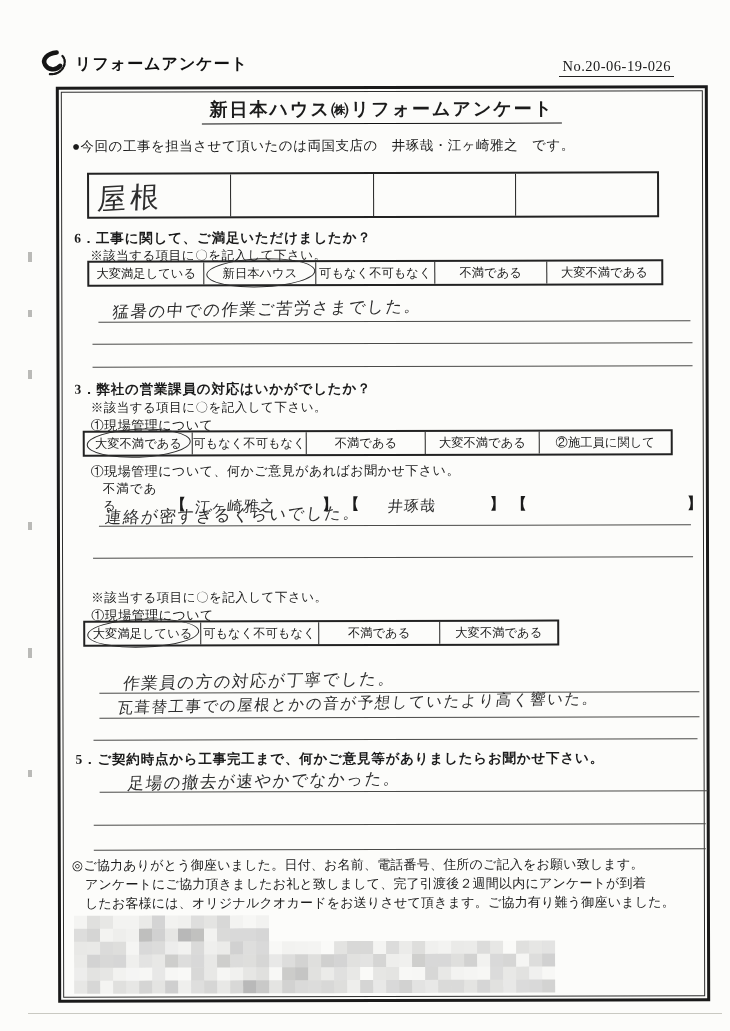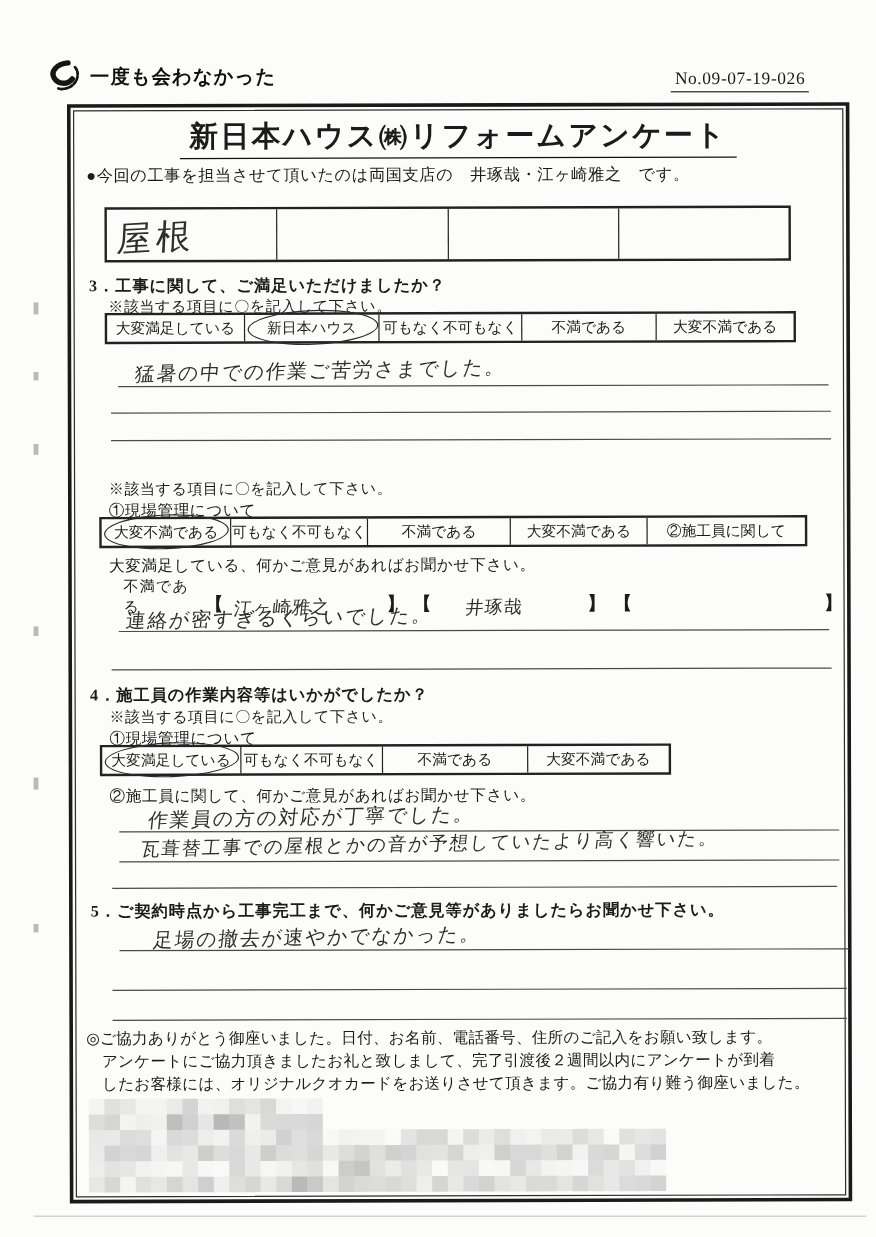--- a/index.html
+++ b/index.html
@@ -24,21 +24,21 @@
   .frame{
     position:absolute;left:57px;top:86px;width:652px;height:916px;
     border:3px solid #1a1a1a;box-sizing:border-box;
     transform:rotate(-0.15deg);background:transparent;
   }
   .frame-inner{position:absolute;inset:2px;border:1px solid #2d2d2d;}
   
   .abs{position:absolute;}
   .title-row{left:0;right:0;top:5px;text-align:center;}
   .title{
-    display:inline-block;font-size:24px;font-weight:bold;letter-spacing:2px;
+    display:inline-block;font-size:18px;font-weight:bold;letter-spacing:2px;
     border-bottom:1.6px solid #111;padding:0 8px 2px;
   }
   .intro{left:10px;top:45px;font-size:13.5px;letter-spacing:.5px;}
   .small-note{font-size:12.5px;letter-spacing:.5px;}
   .q-head{font-size:13.5px;font-weight:600;letter-spacing:.8px;}
   .sub-head{font-size:13px;letter-spacing:.5px;}
   
   .work-table{
     left:25px;top:80px;width:572px;height:46px;
     display:flex;border:2px solid #222;box-sizing:border-box;background:transparent;
@@ -95,68 +95,69 @@
 
 <div>
 
   <div class="brand">
     <span class="logo">
       <svg width="32" height="28" viewBox="0 0 36 30">
         <path d="M21 2 C10 3 4.5 10 8 16 C11.5 22 20 23 25 17" fill="none" stroke="#151515" stroke-width="5" stroke-linecap="round"></path>
         <path d="M27.5 6 C31.5 10 31 18 25 23 C21 26.2 15.5 27.2 12 26" fill="none" stroke="#151515" stroke-width="2.6" stroke-dasharray="3 1.7" stroke-linecap="round"></path>
       </svg>
     </span>
-    <span class="name">一度も会わなかった</span>
+    <span class="name">リフォームアンケート</span>
   </div>
-  <div class="doc-no">No.09-07-19-026</div>
+  <div class="doc-no">No.20-06-19-026</div>
 
   <div class="frame">
     <div class="frame-inner">
 
       <div class="abs title-row">
         <span class="title">新日本ハウス㈱リフォームアンケート</span>
       </div>
 
       <div class="abs intro">●今回の工事を担当させて頂いたのは両国支店の　井琢哉・江ヶ崎雅之　です。</div>
 
       <div class="abs work-table">
         <div class="wcell">
           <span class="hand hand-roof">屋根</span>
         </div>
         <div class="wcell"></div>
         <div class="wcell"></div>
         <div class="wcell"></div>
       </div>
 
-      <div class="abs q-head" style="left:12px;top:137px;">3．工事に関して、ご満足いただけましたか？</div>
+      <div class="abs q-head" style="left:12px;top:137px;">6．工事に関して、ご満足いただけましたか？</div>
       <div class="abs small-note" style="left:28px;top:155px;">※該当する項目に〇を記入して下さい。</div>
       <div class="abs opts" style="left:25px;top:168px;width:576px;">
         <div class="opt" style="flex:1.02;">大変満足している</div>
         <div class="opt circled" style="flex:1;">新日本ハウス</div>
         <div class="opt" style="flex:1.05;">可もなく不可もなく</div>
         <div class="opt" style="flex:1;">不満である</div>
         <div class="opt" style="flex:1.02;">大変不満である</div>
       </div>
 
       <div class="abs ans-line" style="left:36px;top:206px;width:592px;height:24px;">
         <span class="hand" style="margin-left:14px;">猛暑の中での作業ご苦労さまでした。</span>
       </div>
       <div class="abs ans-line" style="left:30px;top:230px;width:600px;height:22px;"></div>
       <div class="abs ans-line" style="left:30px;top:252px;width:600px;height:23px;"></div>
 
+      <div class="abs q-head" style="left:12px;top:288px;">3．弊社の営業課員の対応はいかがでしたか？</div>
       <div class="abs small-note" style="left:28px;top:307px;">※該当する項目に〇を記入して下さい。</div>
       <div class="abs sub-head" style="left:28px;top:324px;">①現場管理について</div>
       <div class="abs opts" style="left:20px;top:338px;width:590px;">
         <div class="opt circled" style="flex:1;">大変不満である</div>
         <div class="opt" style="flex:1.05;">可もなく不可もなく</div>
         <div class="opt" style="flex:1.1;">不満である</div>
         <div class="opt" style="flex:1.05;">大変不満である</div>
         <div class="opt" style="flex:1.22;">②施工員に関して</div>
       </div>
-      <div class="abs sub-head" style="left:28px;top:370px;">大変満足している、何かご意見があればお聞かせ下さい。</div>
+      <div class="abs sub-head" style="left:28px;top:370px;">①現場管理について、何かご意見があればお聞かせ下さい。</div>
       <div class="abs staff-row" style="left:40px;top:388px;">
         <span>不満である</span>
         <span class="bracket">【</span>
         <span class="staff-slot" style="width:136px;">
           <span class="hand hand-name">江ヶ崎雅之</span>
         </span>
         <span class="bracket">】</span>
         <span class="bracket" style="margin-left:6px;">【</span>
         <span class="staff-slot" style="width:130px;">
           <span class="hand hand-name" style="left:28px;">井琢哉</span>
@@ -164,30 +165,28 @@
         <span class="bracket">】</span>
         <span class="bracket" style="margin-left:6px;">【</span>
         <span class="staff-slot" style="width:160px;"></span>
         <span class="bracket">】</span>
       </div>
       <div class="abs ans-line" style="left:36px;top:412px;width:592px;height:22px;">
         <span class="hand" style="margin-left:6px;">連絡が密すぎるくらいでした。</span>
       </div>
       <div class="abs ans-line" style="left:30px;top:436px;width:600px;height:30px;"></div>
 
-      <div class="abs q-head" style="left:12px;top:478px;">4．施工員の作業内容等はいかがでしたか？</div>
       <div class="abs small-note" style="left:28px;top:497px;">※該当する項目に〇を記入して下さい。</div>
       <div class="abs sub-head" style="left:28px;top:514px;">①現場管理について</div>
       <div class="abs opts" style="left:20px;top:528px;width:476px;">
         <div class="opt circled" style="flex:1;">大変満足している</div>
         <div class="opt" style="flex:1.02;">可もなく不可もなく</div>
         <div class="opt" style="flex:1.05;">不満である</div>
         <div class="opt" style="flex:1.02;">大変不満である</div>
       </div>
-      <div class="abs sub-head" style="left:28px;top:562px;">②施工員に関して、何かご意見があればお聞かせ下さい。</div>
       <div class="abs ans-line" style="left:36px;top:578px;width:600px;height:23px;">
         <span class="hand" style="margin-left:24px;">作業員の方の対応が丁寧でした。</span>
       </div>
       <div class="abs ans-line" style="left:36px;top:601px;width:600px;height:25px;">
         <span class="hand" style="margin-left:18px;font-size:15.5px;">瓦葺替工事での屋根とかの音が予想していたより高く響いた。</span>
       </div>
       <div class="abs ans-line" style="left:30px;top:626px;width:604px;height:22px;"></div>
 
       <div class="abs q-head" style="left:12px;top:658px;">5．ご契約時点から工事完工まで、何かご意見等がありましたらお聞かせ下さい。</div>
       <div class="abs ans-line" style="left:36px;top:672px;width:608px;height:28px;">

